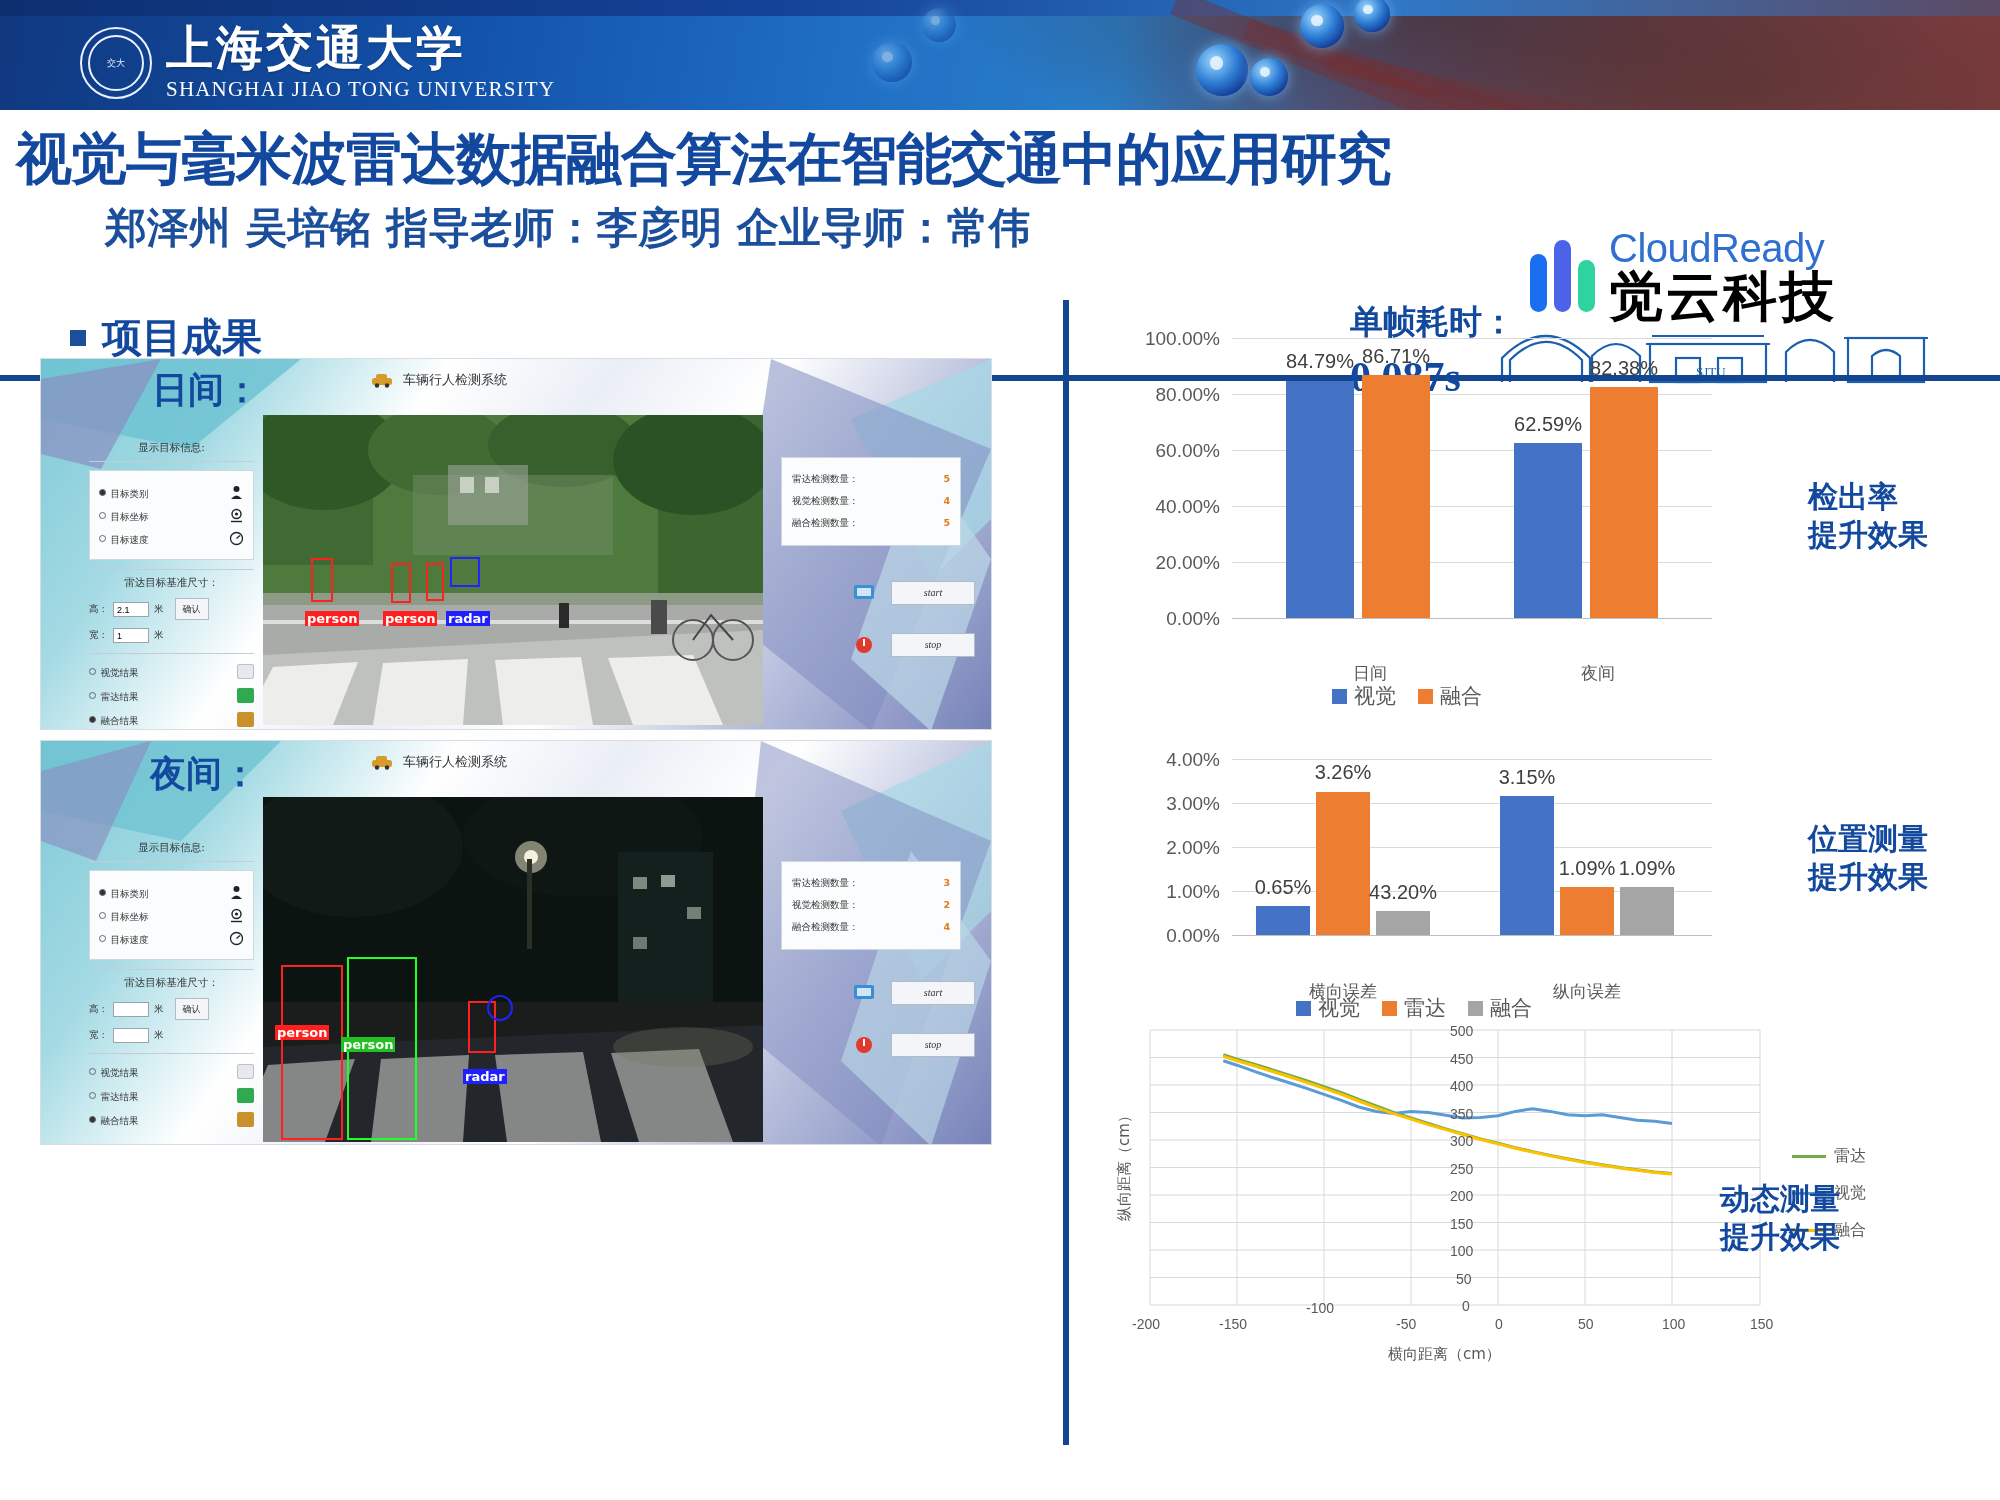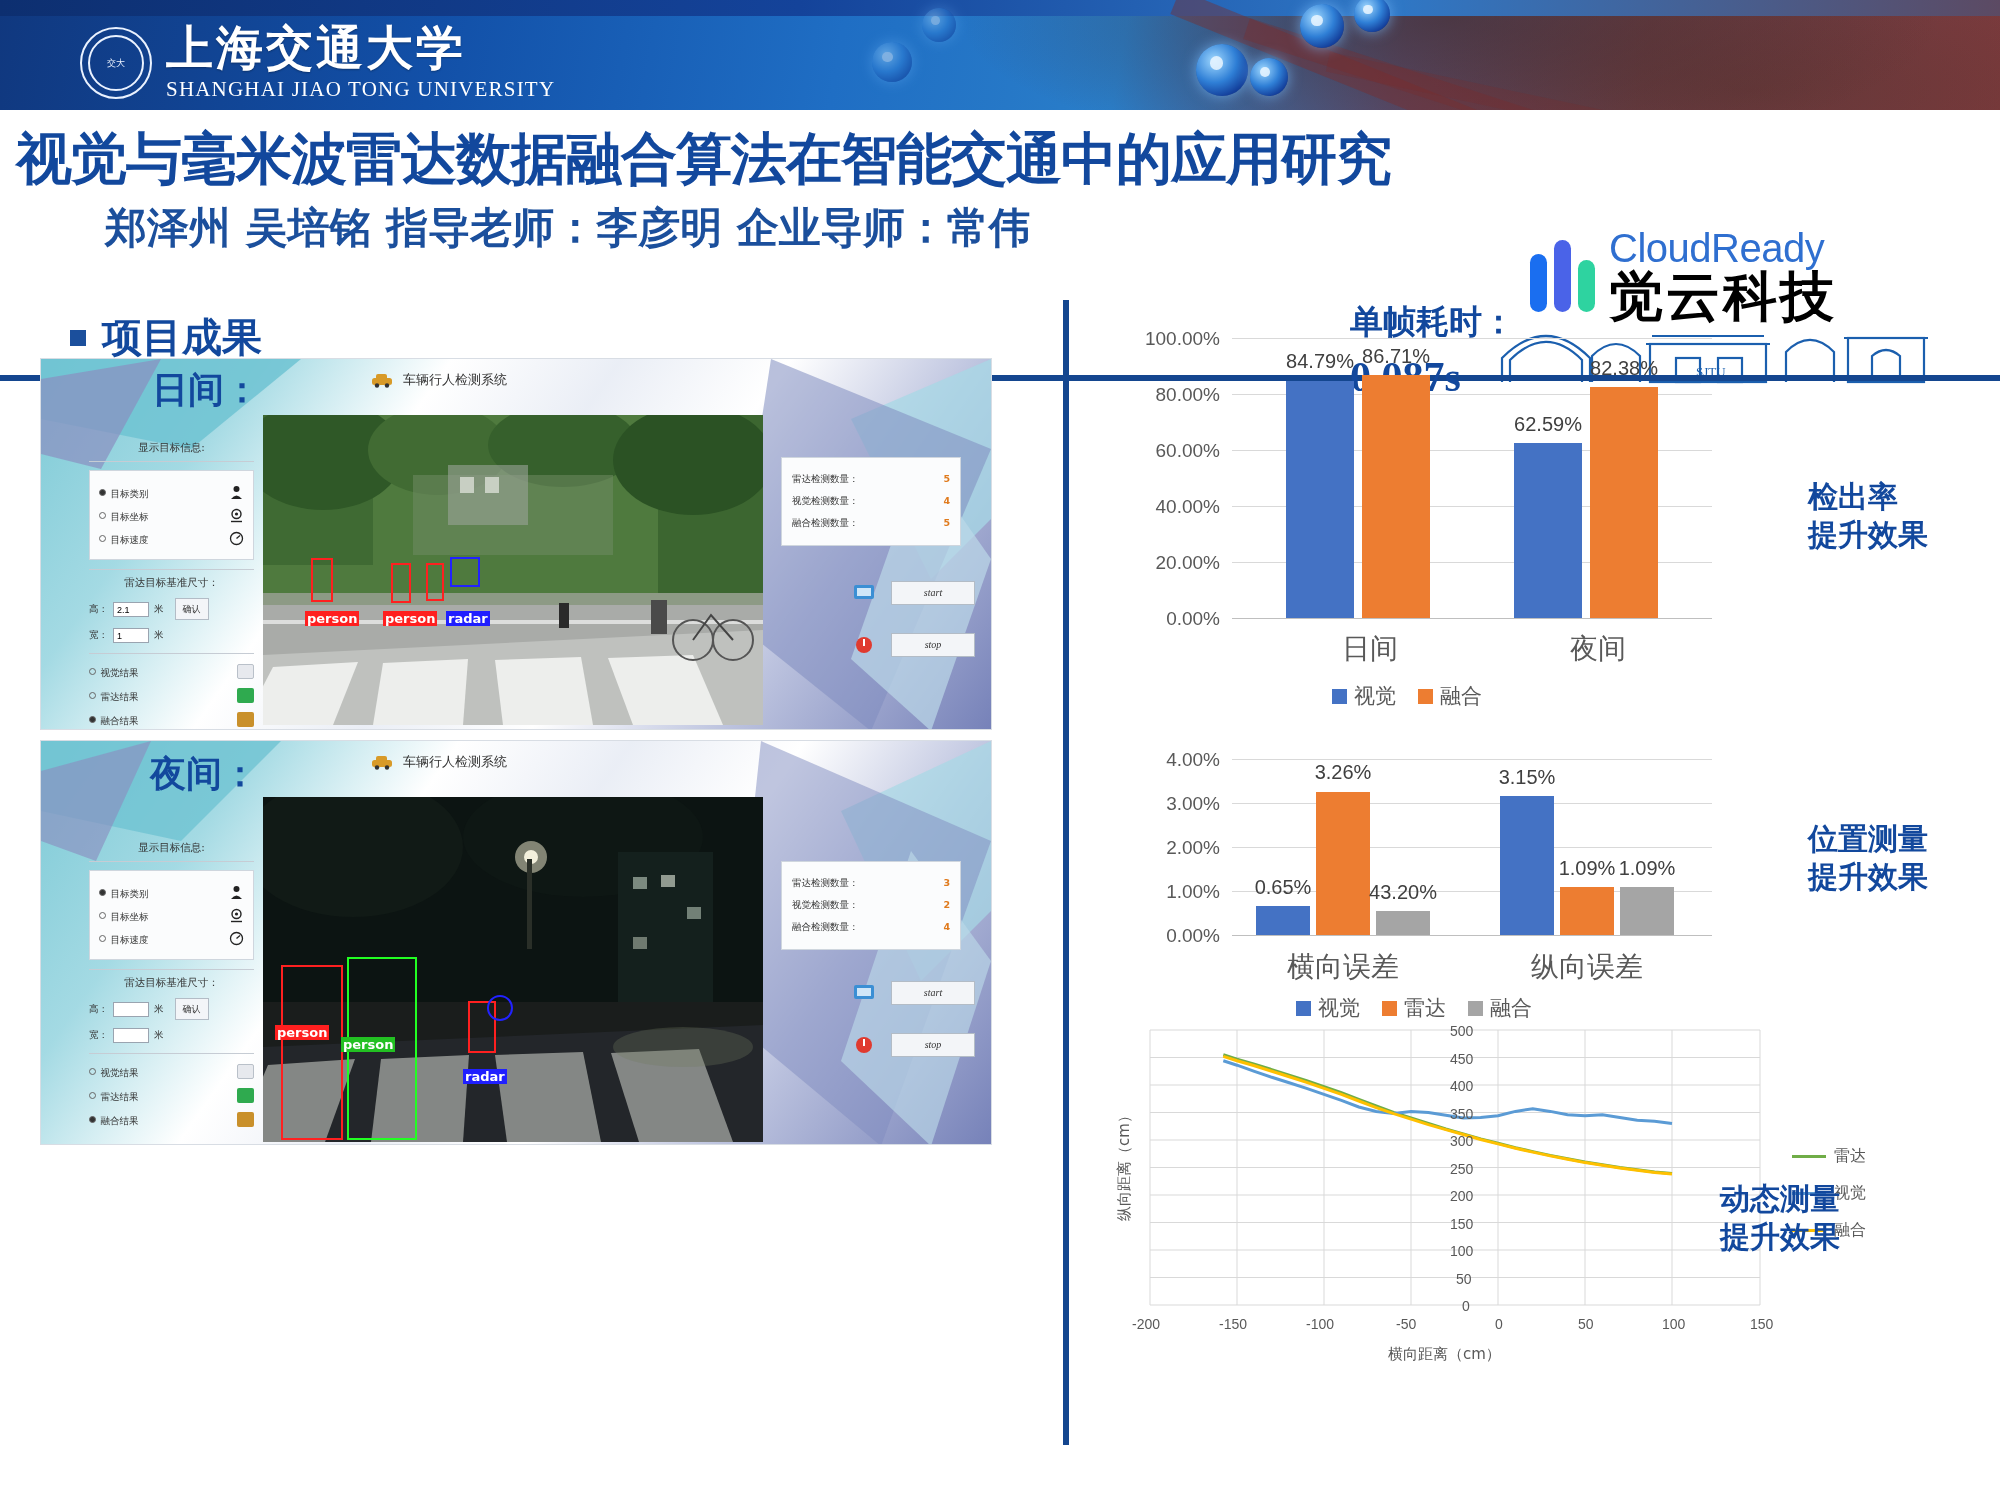--- a/index.html
+++ b/index.html
@@ -99,21 +99,21 @@
   .photo { position:absolute; overflow:hidden; }
   .daylabel { position:absolute; font-size:36px; font-weight:bold; color:#12489d; font-family:"DejaVu Sans", sans-serif; }
 
   
   .tag { position:absolute; font-family:"DejaVu Sans", sans-serif; font-weight:bold; font-size:13px; color:#fff; padding:0 2px; white-space:nowrap;}
   .bbox { position:absolute; border:2px solid; }
 
   
   .chart { position:absolute; font-family:"Liberation Sans", sans-serif; }
   .ytick { position:absolute; font-size:19px; color:#595959; text-align:right; }
-  .xtick { position:absolute; font-size:28px; color:#595959; text-align:center; }
+  .xtick { position:absolute; font-size:17px; color:#595959; text-align:center;margin-top:32px; }
   .gridline { position:absolute; height:1px; background:#d9d9d9; }
   .bar { position:absolute; }
   .dlabel { position:absolute; font-size:20px; color:#404040; text-align:center; white-space:nowrap;}
   .legend { position:absolute; display:flex; gap:22px; align-items:center; }
   .legend-item { display:flex; align-items:center; gap:7px; }
   .legend-sw { width:15px; height:15px; }
   .legend-lbl { font-size:21px; color:#595959; font-family:"DejaVu Sans", sans-serif; }
   .legend-line-sw { width:34px; height:3px; }
   .side-note { position:absolute; font-size:30px; font-weight:bold; color:#12489d; line-height:1.25; font-family:"DejaVu Sans", sans-serif; }
 
@@ -626,21 +626,21 @@
   <div class="lc-tick" style="left:330px; top:113px;">300</div>
   <div class="lc-tick" style="left:330px; top:141px;">250</div>
   <div class="lc-tick" style="left:330px; top:168px;">200</div>
   <div class="lc-tick" style="left:330px; top:196px;">150</div>
   <div class="lc-tick" style="left:330px; top:223px;">100</div>
   <div class="lc-tick" style="left:336px; top:251px;">50</div>
   <div class="lc-tick" style="left:342px; top:278px;">0</div>
   
   <div class="lc-tick" style="left:12px;  top:296px;">-200</div>
   <div class="lc-tick" style="left:99px;  top:296px;">-150</div>
-  <div class="lc-tick" style="left:186px; top:296px;">-100</div>
+  <div class="lc-tick" style="left:186px; top:280px;">-100</div>
   <div class="lc-tick" style="left:276px; top:296px;">-50</div>
   
   <div class="lc-tick" style="left:375px; top:296px;">0</div>
   <div class="lc-tick" style="left:458px; top:296px;">50</div>
   <div class="lc-tick" style="left:542px; top:296px;">100</div>
   <div class="lc-tick" style="left:630px; top:296px;">150</div>
   
   <div class="lc-axislabel" style="left:-52px; top:135px; transform:rotate(-90deg); white-space:nowrap;">纵向距离（cm）</div>
   <div class="lc-axislabel" style="left:268px; top:325px;">横向距离（cm）</div>
   

